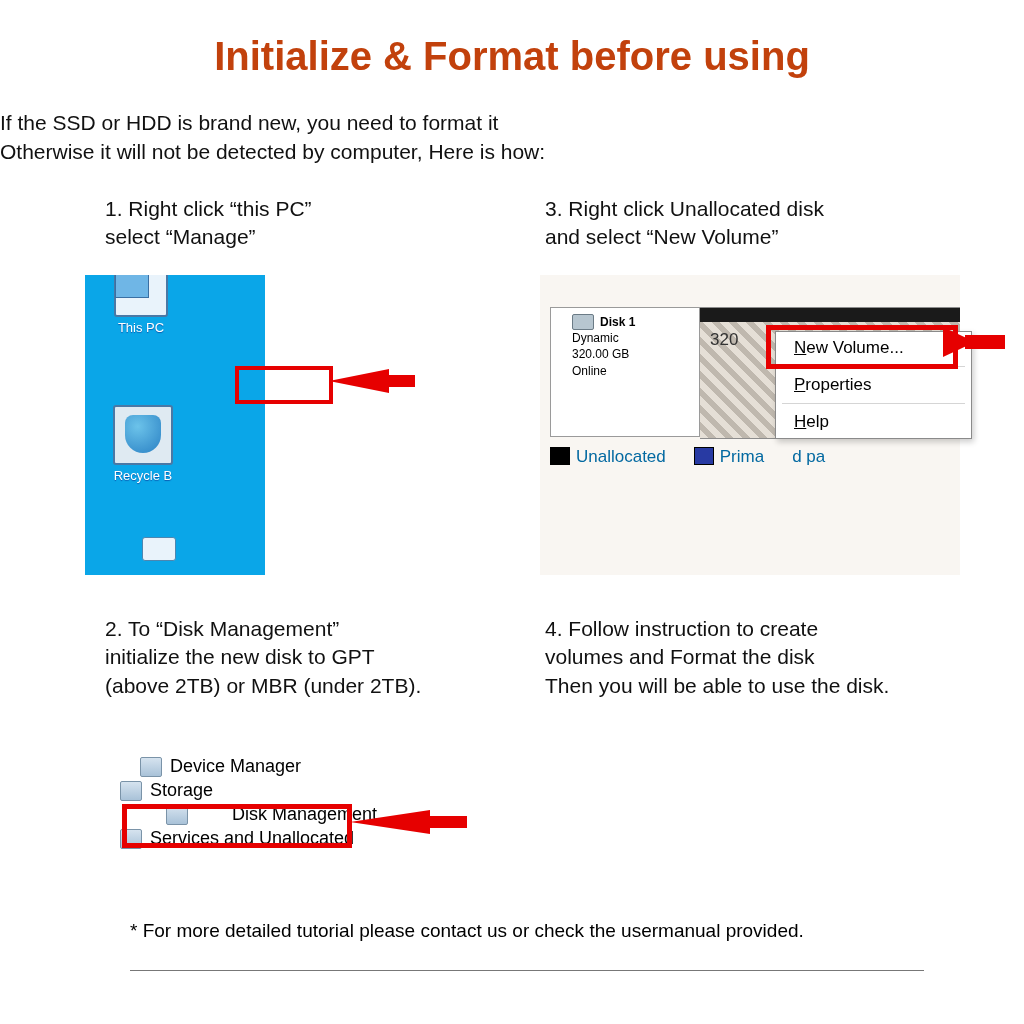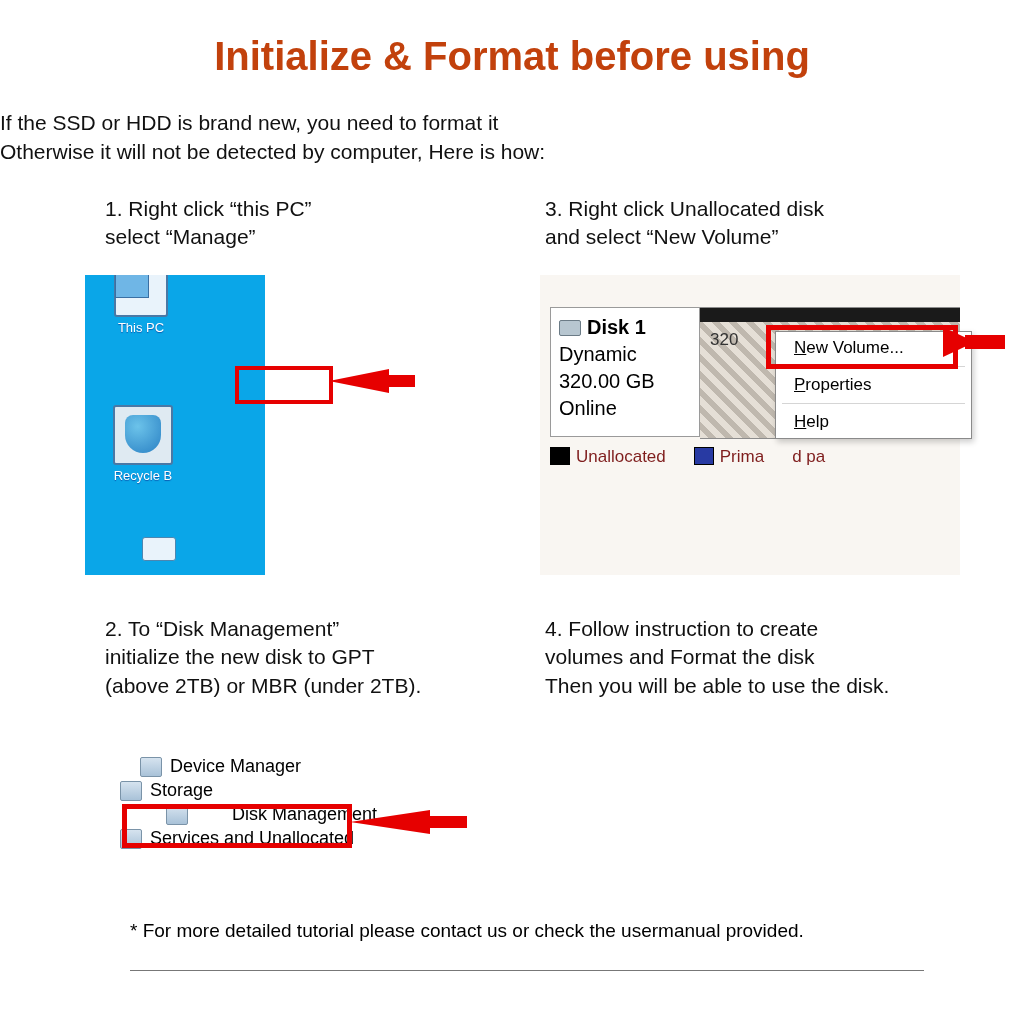--- a/index.html
+++ b/index.html
@@ -39,27 +39,27 @@
   .shot2{position:absolute;left:140px;top:753px;width:300px;height:130px;font-size:18px;}
   .tree-item{display:flex;align-items:center;gap:8px;margin:3px 0;}
   .tiny-icon{width:20px;height:18px;background:linear-gradient(#d6e3ef,#a9c2d8);border:1px solid #7a93a8;border-radius:2px;}
   .indent{margin-left:26px;gap:44px;}
   .hl2{position:absolute;left:-18px;top:51px;width:220px;height:34px;border:5px solid #e60000;}
   .arr2{left:210px;top:57px;border-width:12px 80px 12px 0;border-color:transparent #e60000 transparent transparent;}
   .arr2::after{content:"";position:absolute;left:62px;top:-6px;width:55px;height:12px;background:#e60000;}
 
   
   .shot3{position:absolute;left:540px;top:275px;width:420px;height:300px;background:#f9f6f2;}
-  .diskinfo{position:absolute;left:10px;top:32px;width:150px;height:130px;background:#fff;border:1px solid #9a9a9a;padding:6px 8px;box-sizing:border-box;font-size:20px;line-height:1.35;}
+  .diskinfo{position:absolute;left:10px;top:32px;width:150px;height:130px;background:#fff;border:1px solid #9a9a9a;padding:6px 21px;box-sizing:border-box;font-size:12px;line-height:1.35;}
   .diskinfo .dt{font-weight:bold;display:flex;align-items:center;gap:6px;}
   .dico{width:20px;height:14px;background:#b7c6d0;border:1px solid #6b7b86;border-radius:2px;}
   .volarea{position:absolute;left:160px;top:32px;right:0;height:130px;border-top:1px solid #8c8c8c;border-bottom:1px solid #8c8c8c;}
   .dark{position:absolute;left:0;top:0;right:0;height:14px;background:#1a1a1a;}
   .hatched{position:absolute;left:0;top:14px;right:0;bottom:0;background:repeating-linear-gradient(45deg,#e5dfd6 0 6px,#bfb8ae 6px 12px);display:flex;align-items:flex-start;padding:8px 10px;font-size:17px;color:#333;}
-  .legend{position:absolute;left:10px;top:172px;font-size:17px;color:#7f1d1d;display:flex;align-items:center;gap:28px;}
+  .legend{position:absolute;left:10px;top:172px;font-size:17px;color:#0369a1;display:flex;align-items:center;gap:28px;}
   .swatch{display:inline-block;width:18px;height:16px;border:1px solid #000;margin-right:6px;vertical-align:-3px;}
   .sw1{background:#000;} .sw2{background:#283aa3;}
   .popup{position:absolute;left:235px;top:56px;width:195px;background:#fff;border:1px solid #8a8a8a;box-shadow:2px 3px 6px rgba(0,0,0,.2);font-size:17px;}
   .popup .item{padding:6px 14px 6px 18px;}
   .popup .und::first-letter{text-decoration:underline;}
   .hl3{position:absolute;left:226px;top:50px;width:182px;height:34px;border:5px solid #e60000;}
   .arr3{position:absolute;left:403px;top:52px;width:0;height:0;border-style:solid;border-width:15px 0 15px 32px;border-color:transparent transparent transparent #e60000;}
   .arr3b{position:absolute;left:425px;top:60px;width:40px;height:14px;background:#e60000;}
 
   

